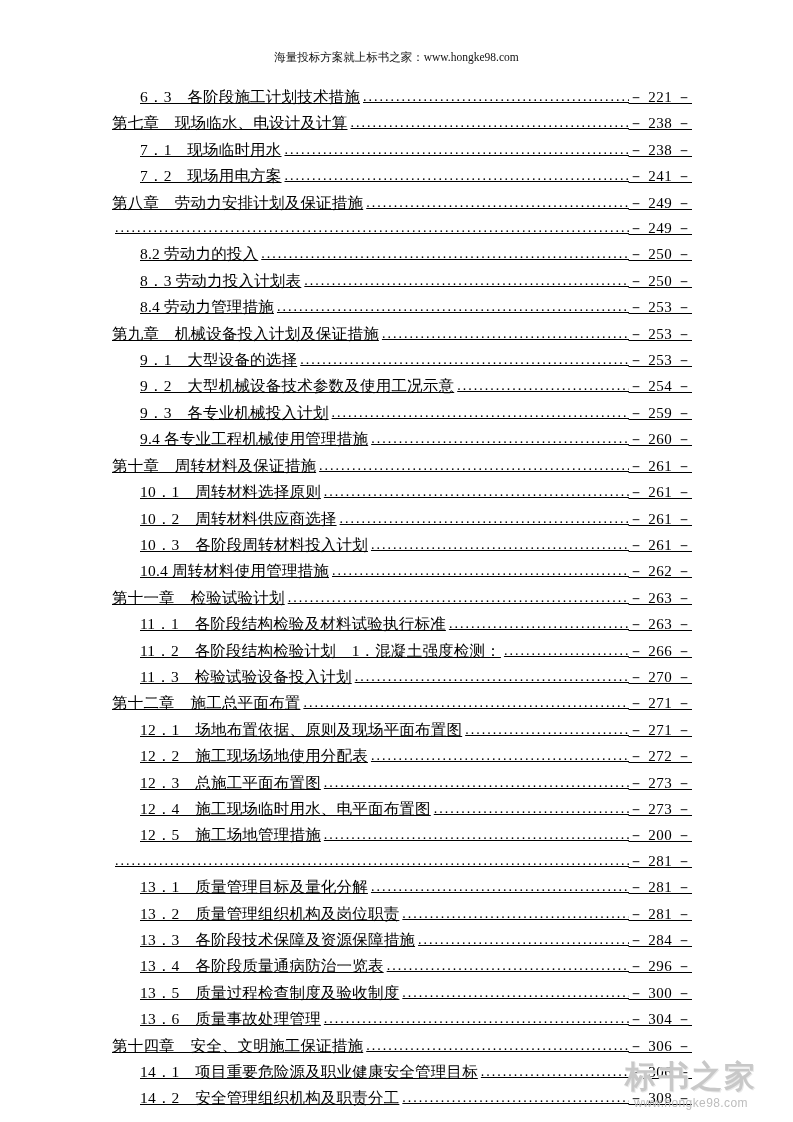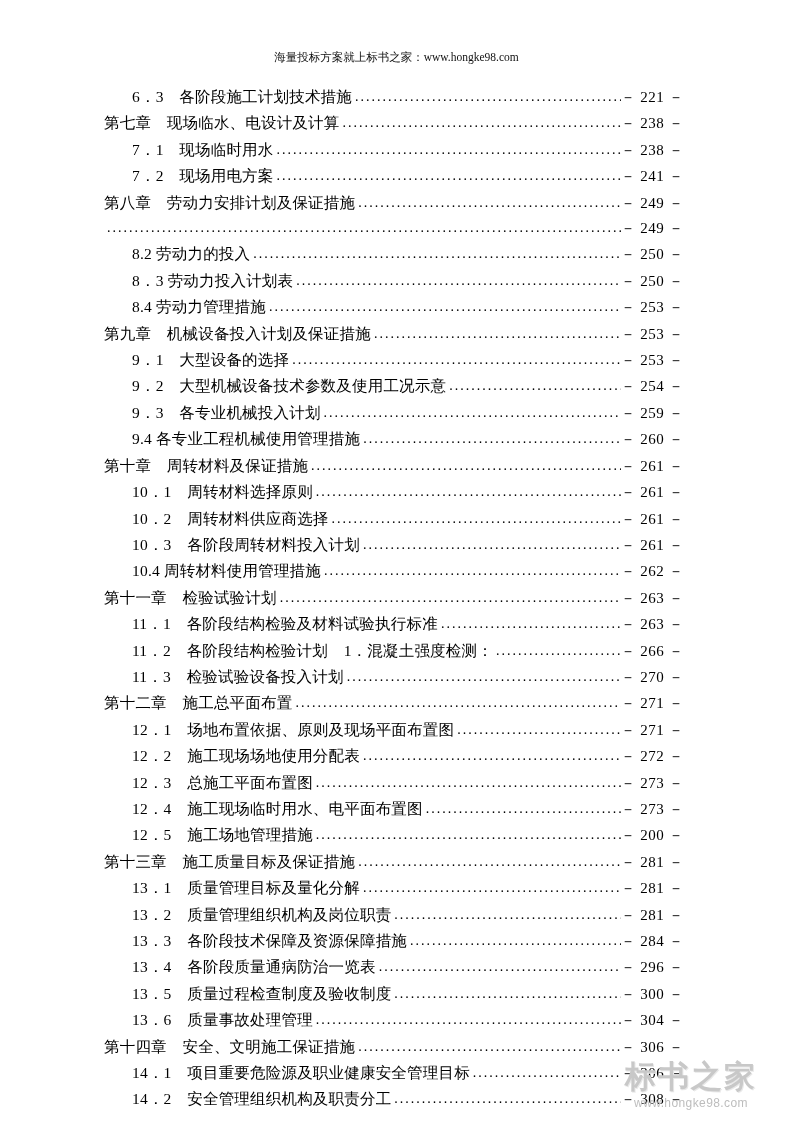--- a/index.html
+++ b/index.html
@@ -29,22 +29,23 @@
     width: 793px;
     text-align: center;
     font-size: 11.5px;
     font-family: "Liberation Serif", "DejaVu Serif", serif;
     color: #111;
     letter-spacing: 0px;
   }
   .toc {
     position: absolute;
     top: 84px;
-    left: 104px;
+    left: 112px;
     width: 580px;
+    text-decoration: underline;
   }
   .toc-row {
     display: flex;
     align-items: baseline;
     font-size: 15.5px;
     line-height: 25.4px;
     white-space: nowrap;
     color: #000;
   }
   .toc-title {
@@ -243,21 +244,20 @@
         <span class="toc-title">12．4　施工现场临时用水、电平面布置图</span>
         <span class="toc-dots">........................................................................................................................</span>
         <span class="toc-page">－ 273 －</span>
       </div>
       <div class="toc-row lvl-section">
         <span class="toc-title">12．5　施工场地管理措施</span>
         <span class="toc-dots">........................................................................................................................</span>
         <span class="toc-page">－ 200 －</span>
       </div>
       <div class="toc-row lvl-chapter">
-        <span class="toc-title">第十三章　施工质量目标及保证措施</span>
         <span class="toc-dots">........................................................................................................................</span>
         <span class="toc-page">－ 281 －</span>
       </div>
       <div class="toc-row lvl-section">
         <span class="toc-title">13．1　质量管理目标及量化分解</span>
         <span class="toc-dots">........................................................................................................................</span>
         <span class="toc-page">－ 281 －</span>
       </div>
       <div class="toc-row lvl-section">
         <span class="toc-title">13．2　质量管理组织机构及岗位职责</span>

